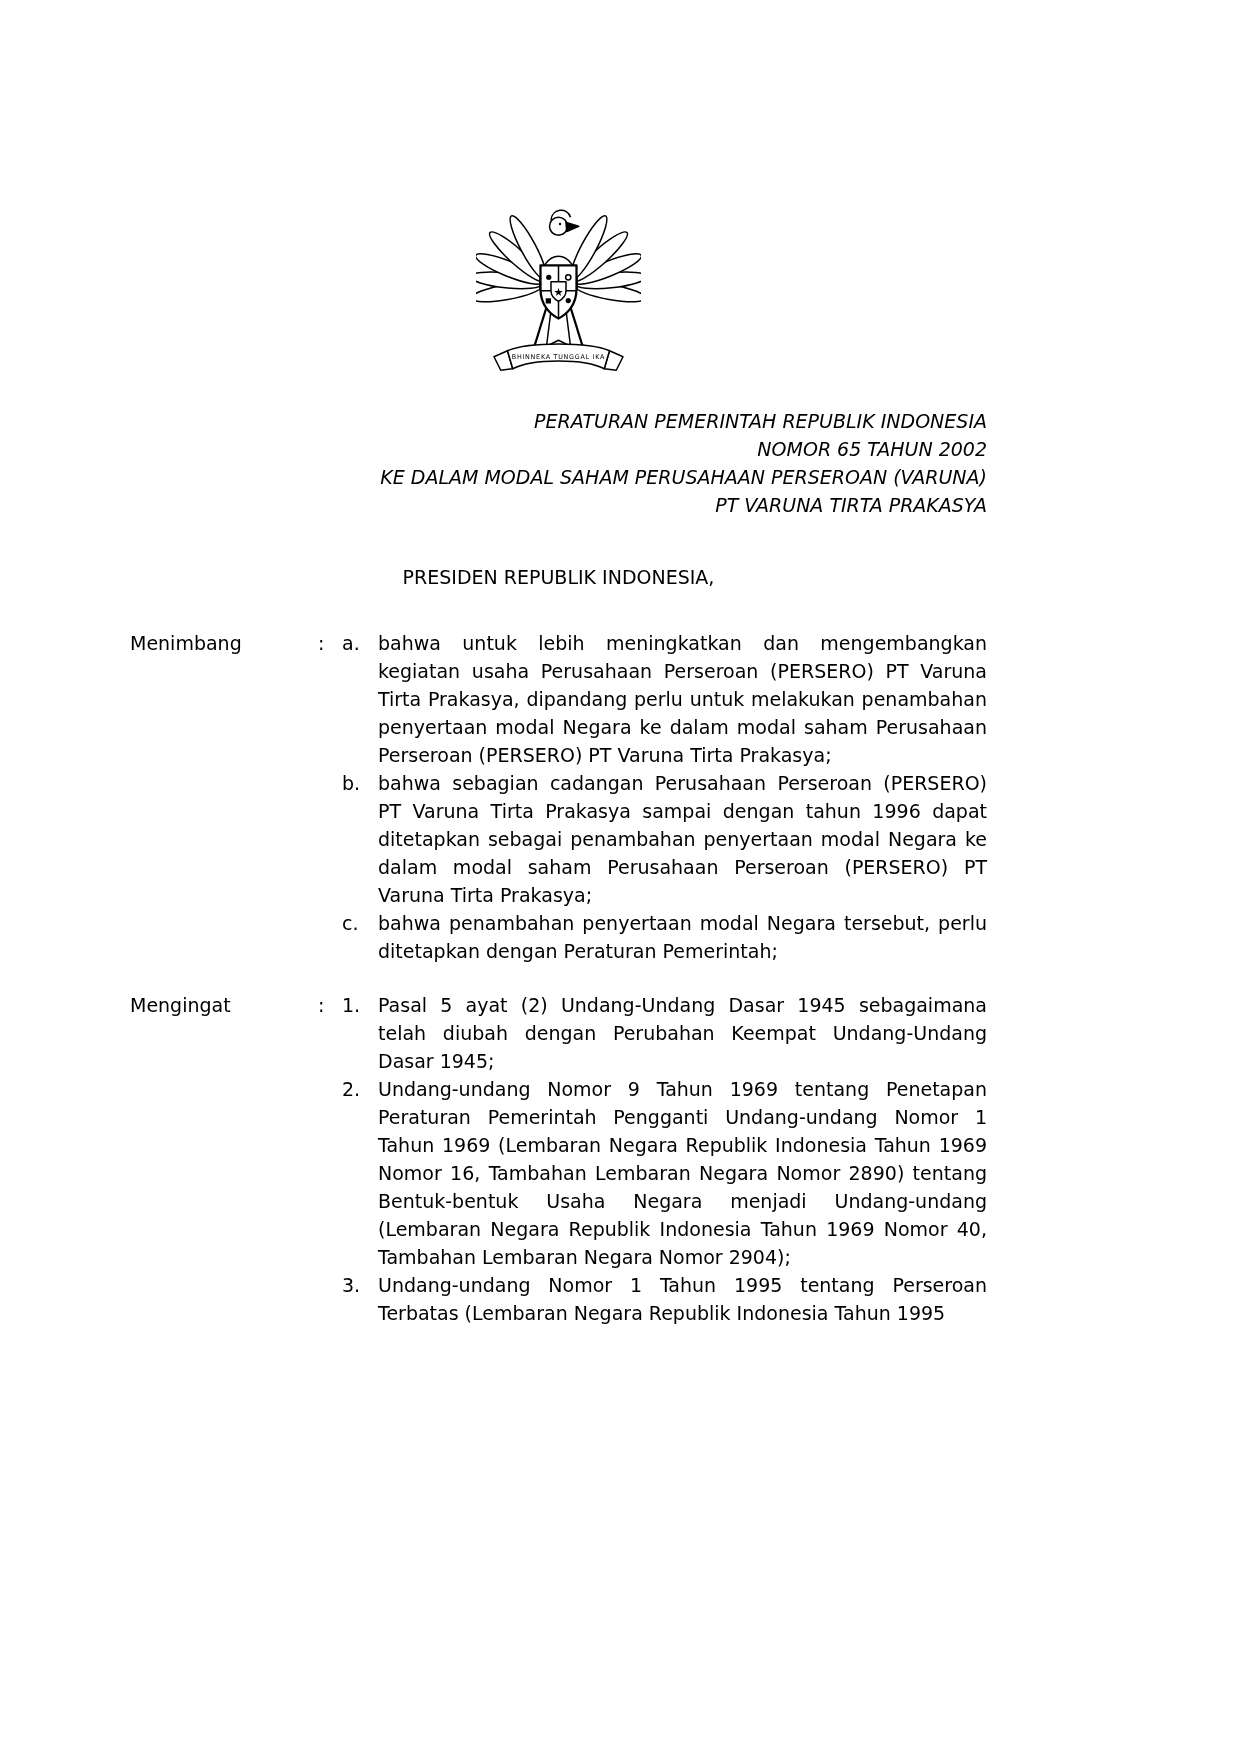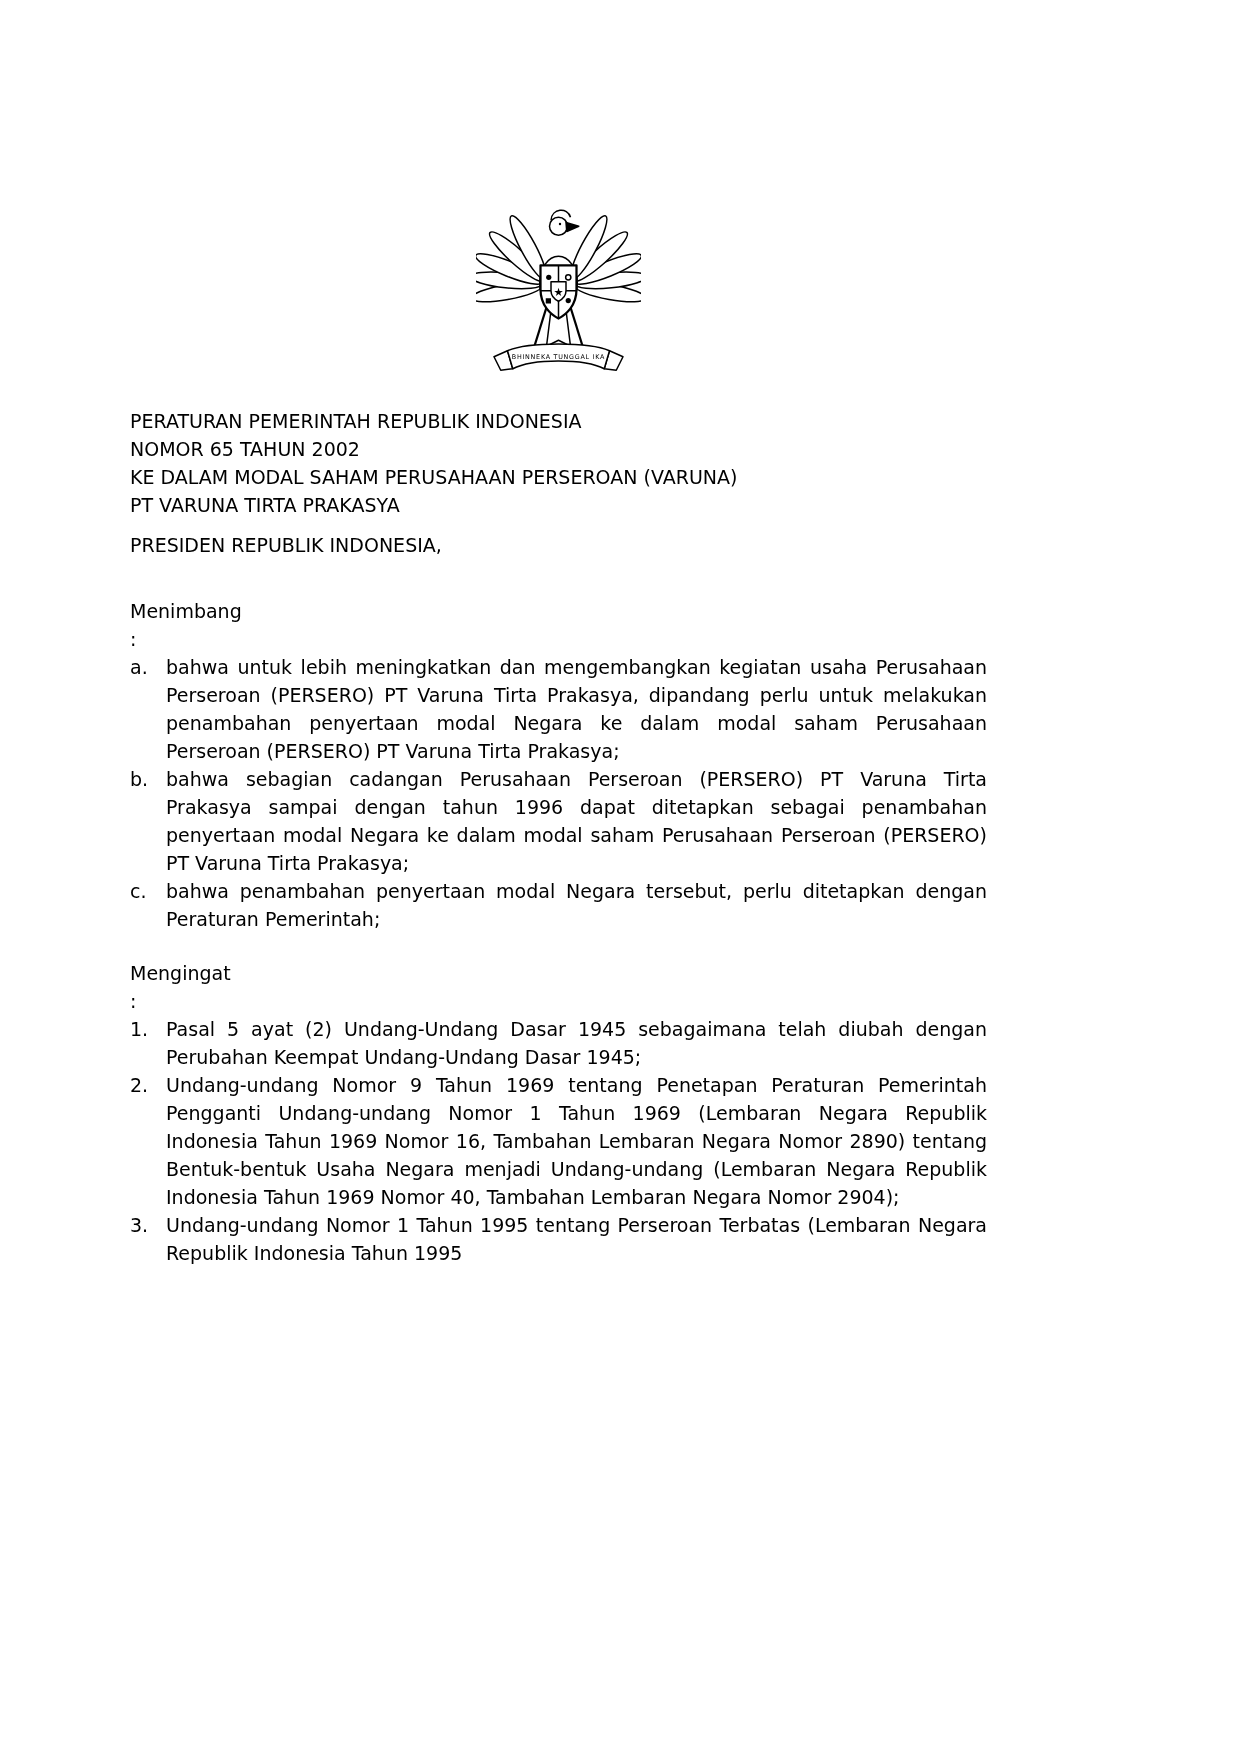--- a/index.html
+++ b/index.html
@@ -15,27 +15,27 @@
     font-size: 19px;
     line-height: 28px;
     color: #000000;
     overflow: hidden;
   }
   .content { width: 857px; }
 
   .emblem-wrap { text-align: center; margin-bottom: 16px; }
   .emblem-wrap svg { display: inline-block; }
 
-  .title-block { text-align: left; }
+  .title-block { text-align: right; font-style: italic; }
   .title-line { white-space: nowrap; }
 
-  .salutation { text-align: left; margin-top: 12px; }
+  .salutation { text-align: center; margin-top: 44px; }
 
   .sections { margin-top: 38px; }
-  .section { display: flex; margin-bottom: 26px; flex-direction: column; }
+  .section { display: flex; margin-bottom: 26px; }
   .section-label { width: 188px; flex: none; }
   .section-colon { width: 24px; flex: none; }
   .section-items { flex: 1; min-width: 0; }
 
   .item { display: flex; }
   .item-marker { width: 36px; flex: none; }
   .item-text { flex: 1; min-width: 0; text-align: justify; }
 </style>
 </head>
 <body>

